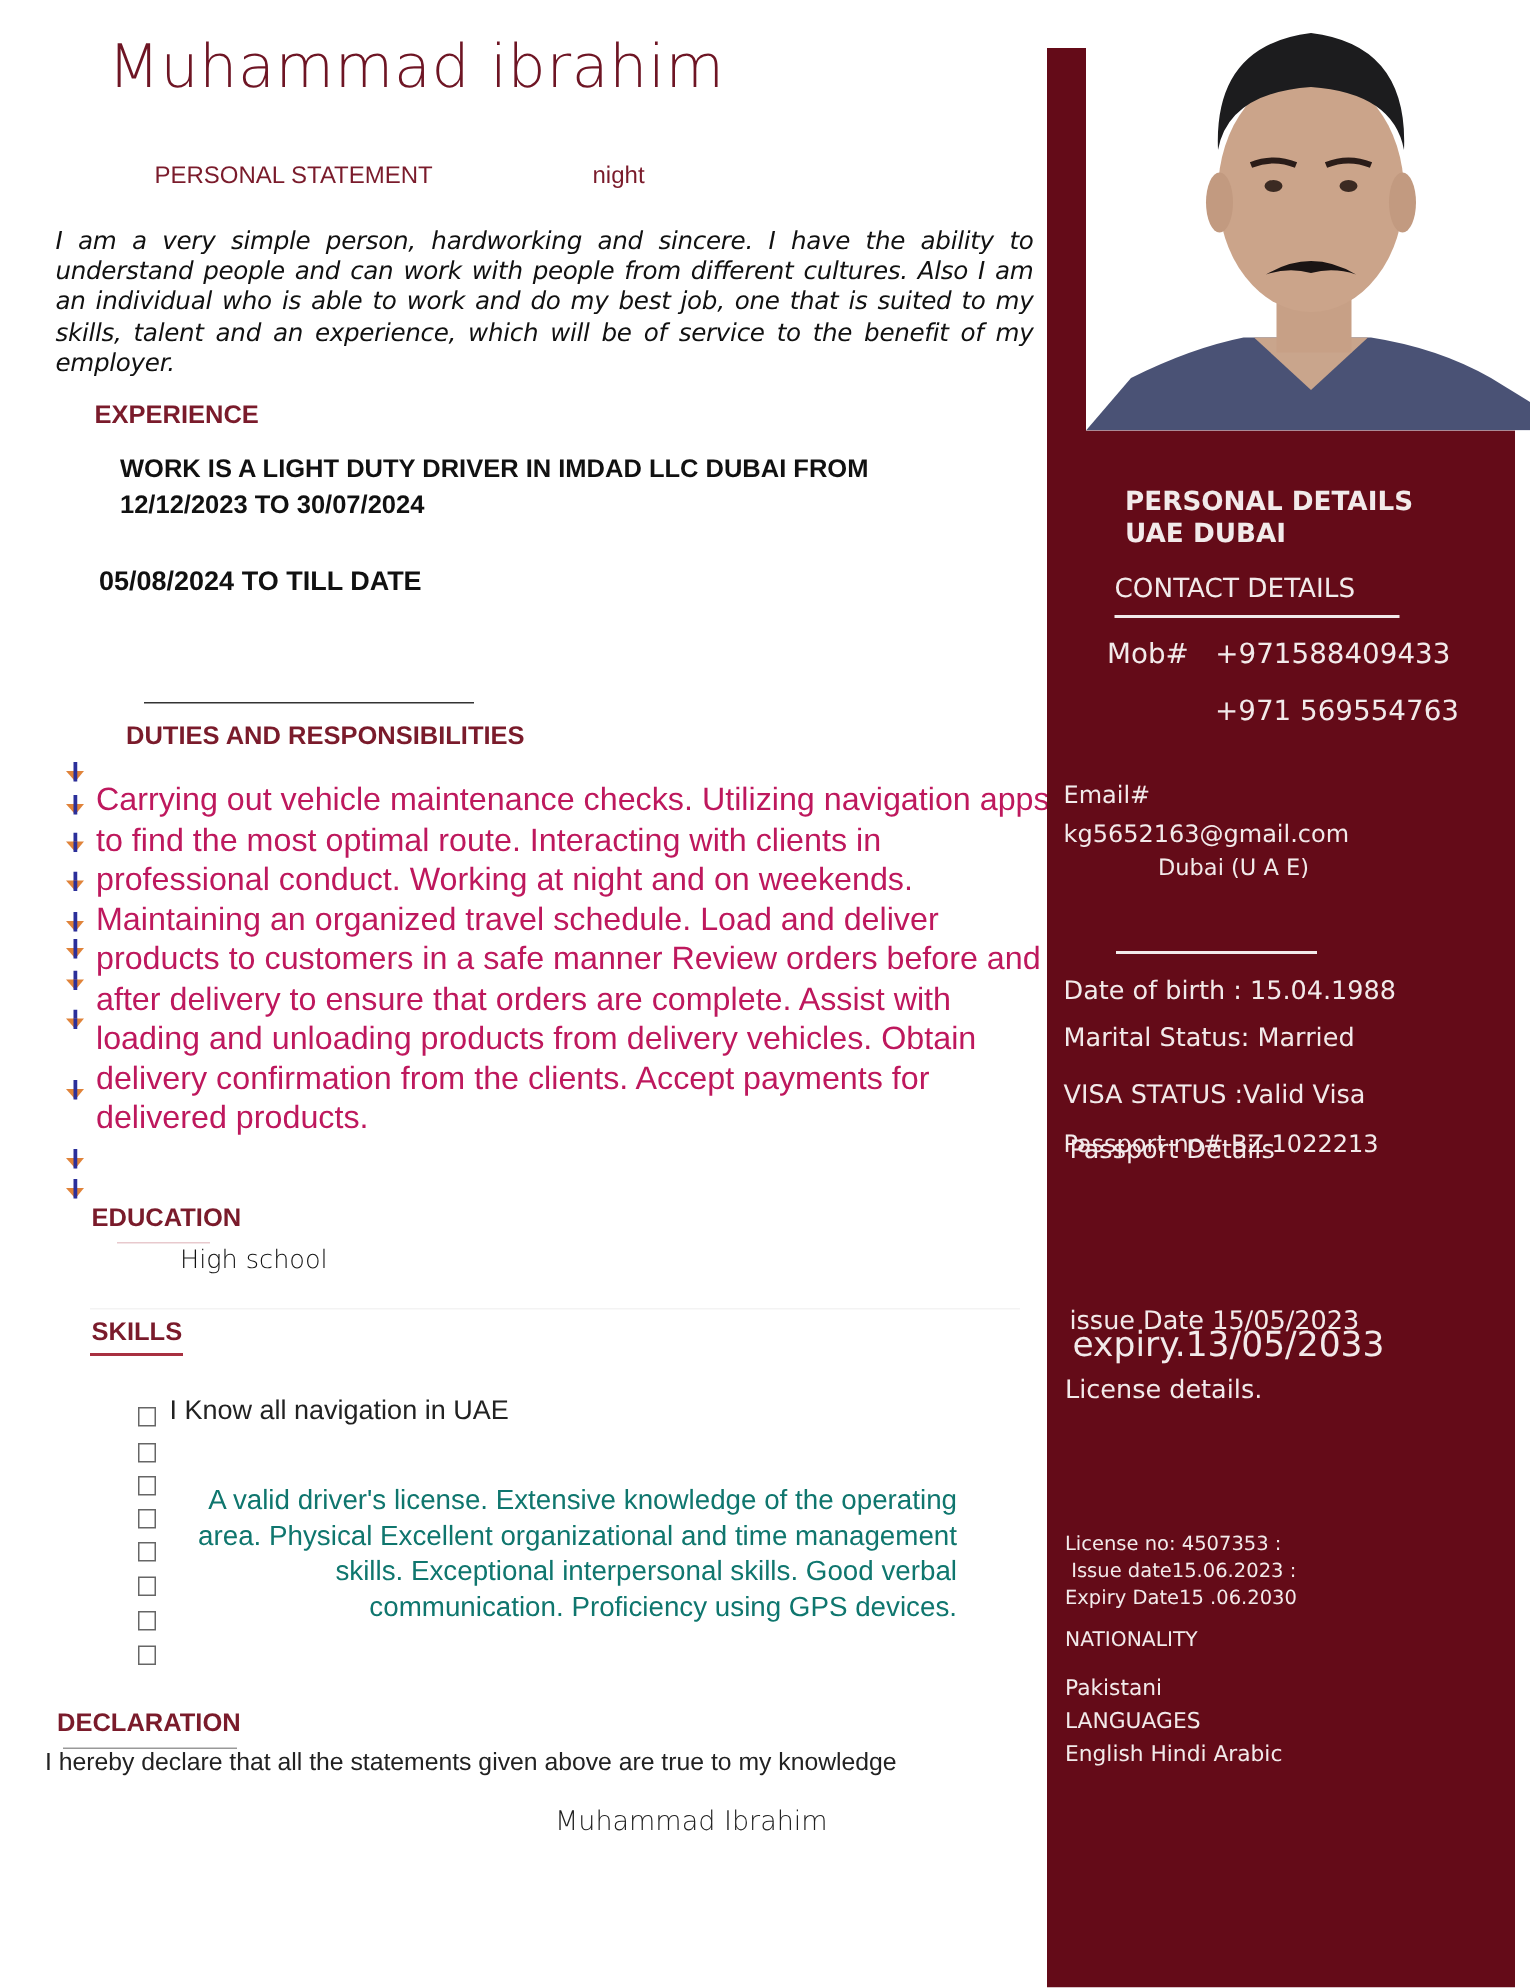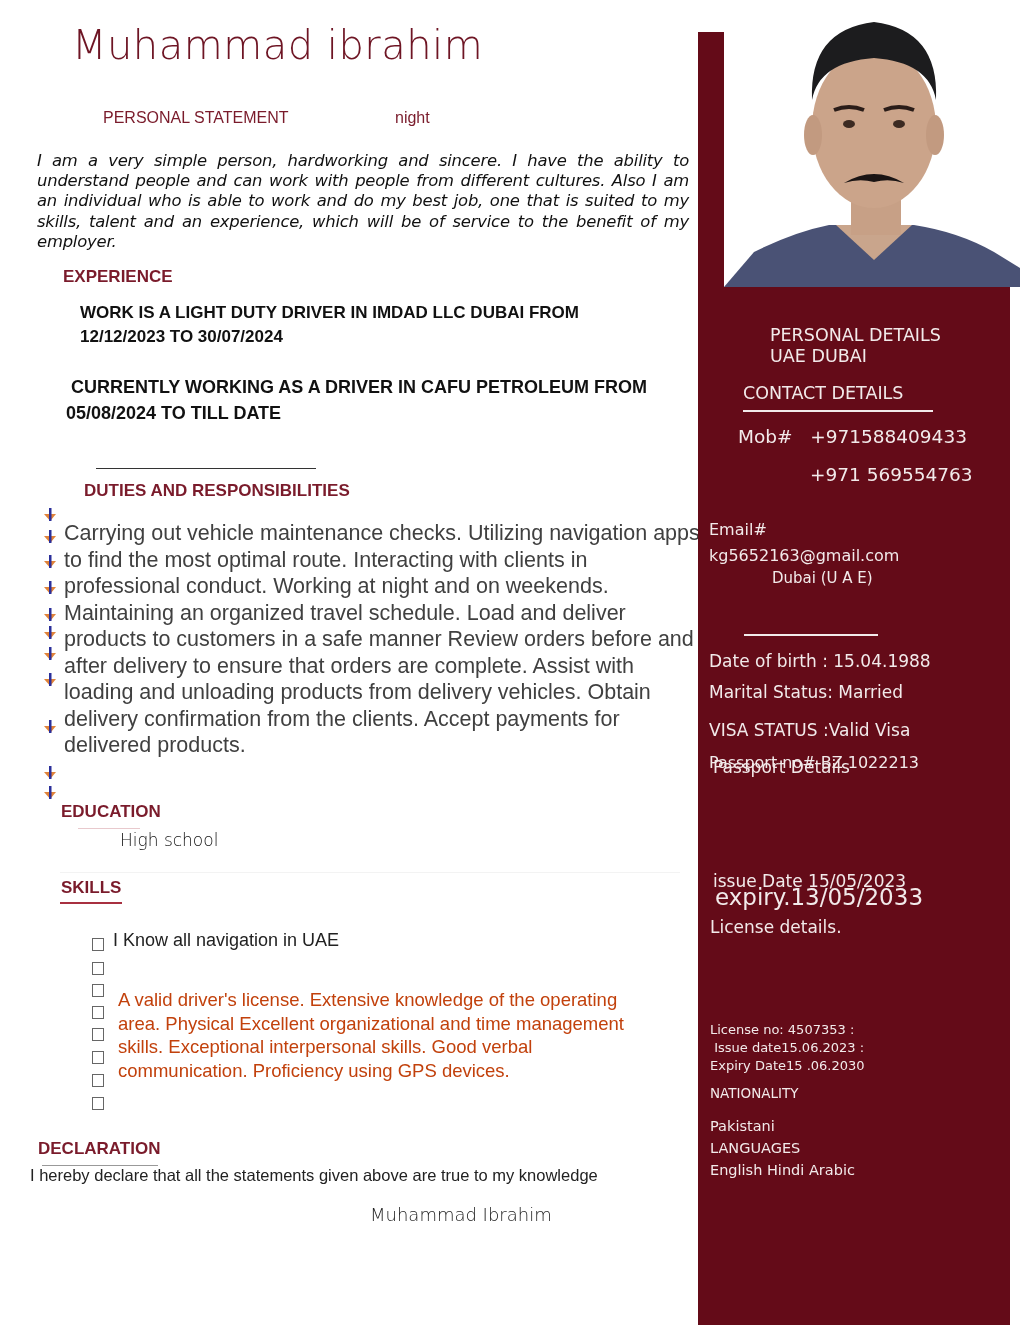--- a/index.html
+++ b/index.html
@@ -18,46 +18,46 @@
   .section-h { font-family: "Liberation Sans", sans-serif; font-weight: bold; color: #7a1b2b; font-size: 17px; }
   .h-exp { left: 63px; top: 267px; }
   .exp1 { left: 80px; top: 301px; font-family: "Liberation Sans", sans-serif; font-weight: bold; font-size: 17px; line-height: 24px; width: 600px; }
   .exp2 { left: 66px; top: 374px; font-family: "Liberation Sans", sans-serif; font-weight: bold; font-size: 18px; line-height: 26px; width: 630px; }
 
   .rule-duties { left: 96px; top: 468px; width: 220px; height: 1px; background: #333; }
   .h-duties { left: 84px; top: 481px; }
 
   .bullets { left: 43px; top: 508px; width: 14px; }
   .bullet { position: absolute; left: 0; width: 14px; height: 14px; }
-  .duties { left: 64px; top: 520px; width: 640px; font-size: 21.5px; line-height: 26.5px; font-family: "Liberation Sans", sans-serif; color: #404040; }
+  .duties { left: 64px; top: 520px; width: 640px; font-size: 21.5px; line-height: 26.5px; font-family: "Liberation Sans", sans-serif; color: #be185d; }
 
   .h-edu { left: 61px; top: 802px; }
   .edu-rule { left: 78px; top: 828px; width: 62px; height: 1px; background: #e8c9cd; }
   .edu-val { left: 120px; top: 830px; font-size: 17px; font-family: "DejaVu Sans", sans-serif; font-weight: 300; }
   .faint-rule { left: 60px; top: 872px; width: 620px; height: 1px; background: #f3f3f3; }
 
   .h-skills { left: 61px; top: 878px; }
   .skills-rule { left: 60px; top: 902px; width: 62px; height: 2px; background: #a83040; }
 
   .checkbox { position: absolute; width: 10px; height: 11px; border: 1px solid #666; background: #fff; }
   .skill1 { left: 113px; top: 930px; font-size: 18px; font-family: "Liberation Sans", sans-serif; color: #222; }
-  .skill2 { left: 118px; top: 988px; width: 520px; font-size: 18.5px; line-height: 23.5px; font-family: "Liberation Sans", sans-serif; color: #c2410c; }
+  .skill2 { left: 118px; top: 988px; width: 520px; font-size: 18.5px; line-height: 23.5px; font-family: "Liberation Sans", sans-serif; color: #0f766e; text-align: right; }
 
   .h-decl { left: 38px; top: 1139px; }
   .decl-rule { left: 42px; top: 1165px; width: 116px; height: 1px; background: #999; }
   .decl-text { left: 30px; top: 1166px; font-size: 16.5px; font-family: "Liberation Sans", sans-serif; color: #222; }
   .signature { left: 370px; top: 1204px; font-size: 18px; font-family: "DejaVu Sans", sans-serif; font-weight: 300; color: #222; }
 
   
   .side-strip { left: 698px; top: 32px; width: 26px; height: 260px; background: #640b18; }
   .side { left: 698px; top: 286px; width: 312px; height: 1039px; background: #640b18; }
   .photo { left: 724px; top: 0px; width: 296px; height: 287px; background: #ffffff; overflow: hidden; }
   .side-text { color: #f2eaea; font-family: "DejaVu Sans", sans-serif; }
 
-  .pd-h { left: 770px; top: 325px; font-size: 17.5px; line-height: 21px; }
+  .pd-h { left: 750px; top: 325px; font-size: 17.5px; line-height: 21px; font-weight: bold; }
   .cd-h { left: 743px; top: 383px; font-size: 17.5px; }
   .cd-rule { left: 743px; top: 410px; width: 190px; height: 2px; background: #f2eaea; }
   .mob1 { left: 738px; top: 426px; font-size: 18.5px; }
   .mob2 { left: 810px; top: 464px; font-size: 18.5px; }
   .email-l { left: 709px; top: 520px; font-size: 16px; }
   .email-v { left: 709px; top: 546px; font-size: 16px; }
   .email-city { left: 772px; top: 569px; font-size: 15px; }
   .side-rule { left: 744px; top: 634px; width: 134px; height: 2px; background: #f2eaea; }
   .dob { left: 709px; top: 651px; font-size: 17px; }
   .marital { left: 709px; top: 682px; font-size: 17px; }
@@ -78,21 +78,20 @@
 <div class="abs ps-label">PERSONAL STATEMENT</div>
 <div class="abs ps-role">night</div>
 <div class="abs statement">I am a very simple person, hardworking and sincere. I have the ability to understand people and can work with people from different cultures. Also I am an individual who is able to work and do my best job, one that is suited to my skills, talent and an experience, which will be of service to the benefit of my employer.</div>
 
 <div class="abs section-h h-exp">EXPERIENCE</div>
 <div class="abs exp1">
   <div>WORK IS A LIGHT DUTY DRIVER IN IMDAD LLC DUBAI FROM</div>
   <div>12/12/2023  TO  30/07/2024</div>
 </div>
 <div class="abs exp2">
-  <div style="white-space:pre"> CURRENTLY WORKING AS A DRIVER IN CAFU PETROLEUM FROM</div>
   <div>05/08/2024  TO TILL DATE</div>
 </div>
 
 <div class="abs rule-duties"></div>
 <div class="abs section-h h-duties">DUTIES AND RESPONSIBILITIES</div>
 <div class="abs bullets" id="bullets">
     <svg width="14" height="14" class="bullet" style="top: 0px;">
       <rect x="6" y="0" width="2.5" height="11" fill="#2b2f9a"></rect>
       <path d="M1 6 L13 6 L7.2 13 Z" fill="#e0833a"></path>
       <rect x="6" y="6" width="2.5" height="7" fill="#2b2f9a"></rect>

